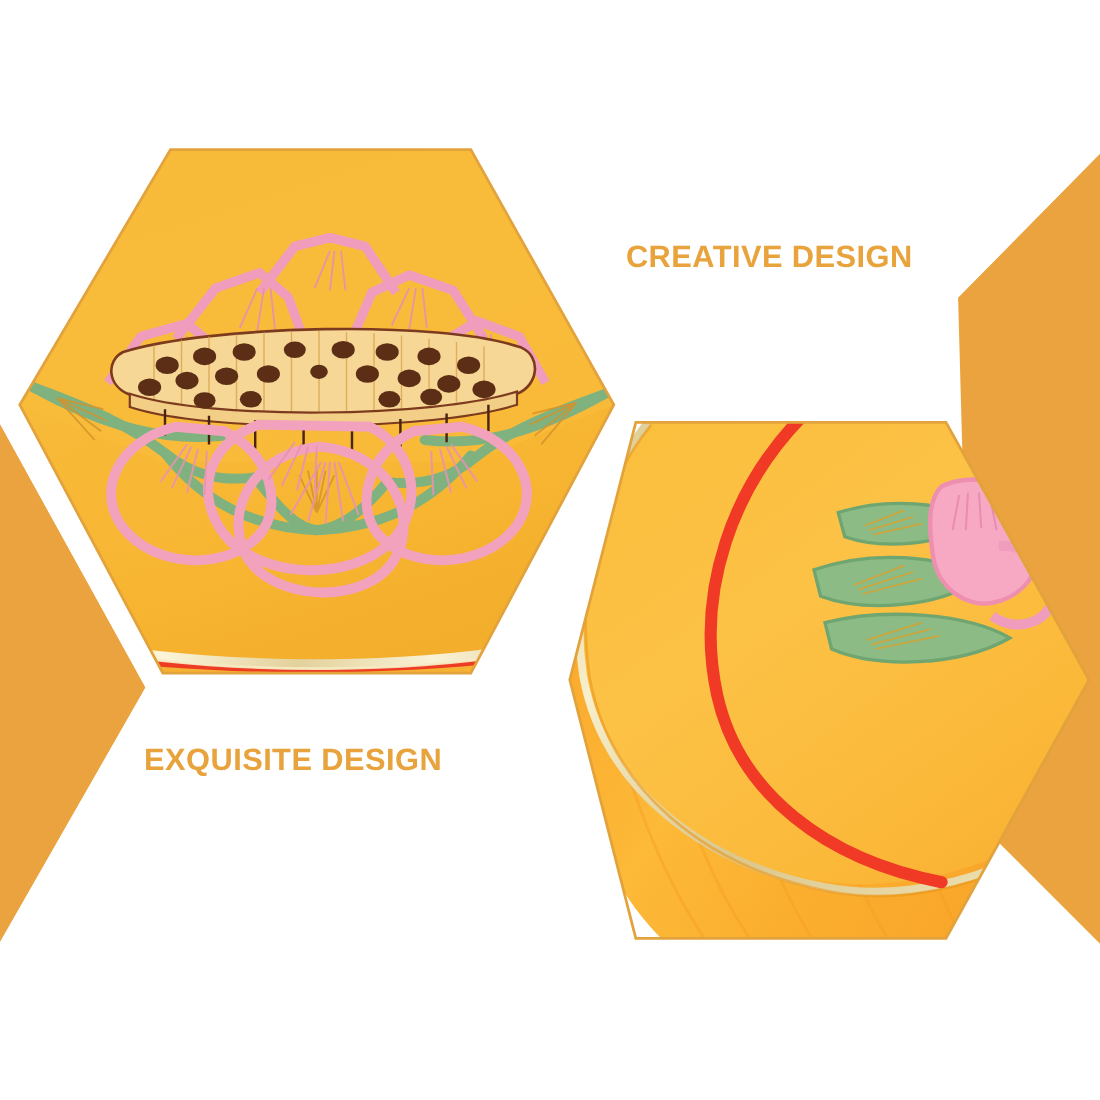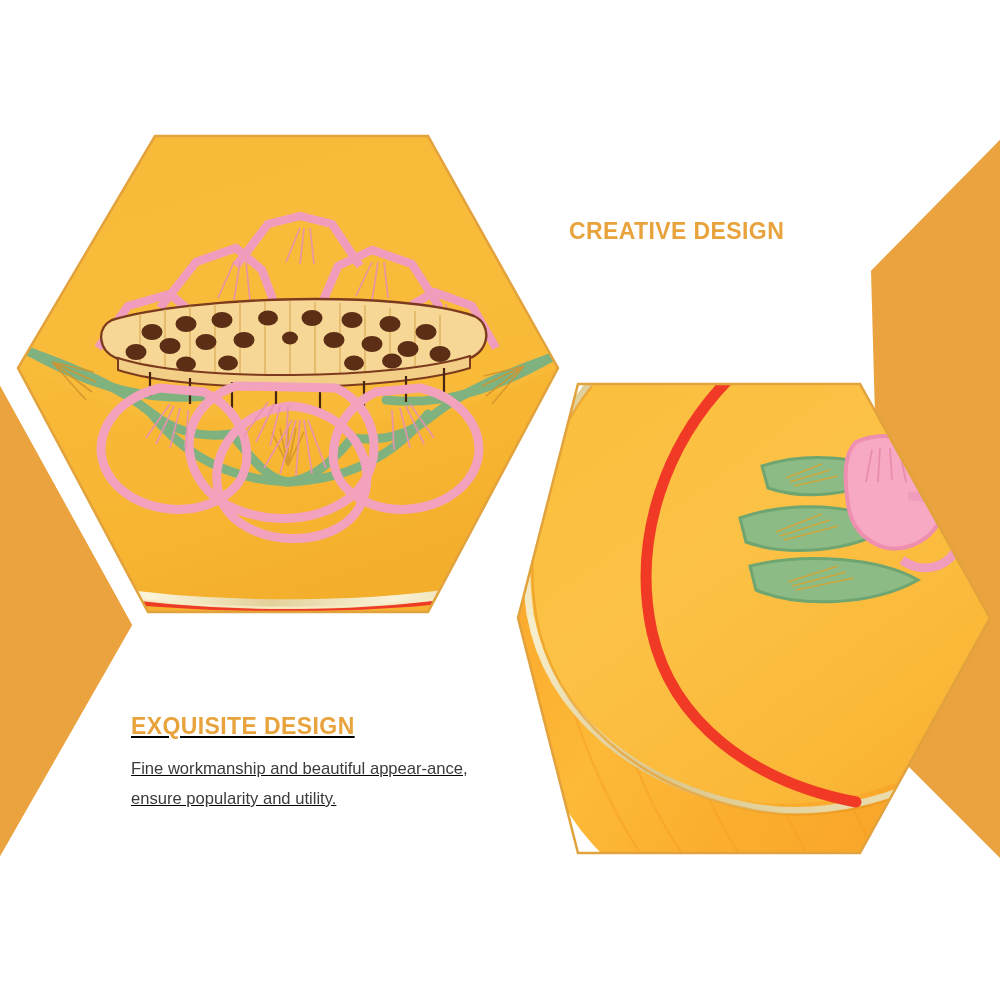--- a/index.html
+++ b/index.html
@@ -22,36 +22,36 @@
     top: 0;
     left: 0;
     width: 1000px;
     height: 1000px;
   }
   .abs { position: absolute; }
 
   
   .feature-block { position: absolute; }
   .feature-title {
-    font-size: 23px;
+    font-size: 28px;
     font-weight: bold;
     letter-spacing: 0.4px;
     color: #E8A33D;
     margin: 0 0 14px 0;
     white-space: nowrap;
   }
   .feature-body {
     font-size: 16.6px;
     line-height: 30px;
     color: #3b3b3b;
     margin: 0;
     max-width: 330px;
   }
   #creative-block { left: 569px; top: 218px; }
-  #exquisite-block { left: 131px; top: 713px; text-decoration: underline; }
+  #exquisite-block { left: 131px; top: 675px; }
   #exquisite-block .feature-body { max-width: 350px; }
 </style>
 </head>
 <body>
 
 <div id="stage">
 
   <svg class="layer" viewBox="0 0 1000 1000" width="1000" height="1000">
     <polygon points="0,386 132,625 0,856" fill="#EAA33E"></polygon>
     <polygon points="0,386 132,625 0,856 0,386" fill="#EAA33E"></polygon>
@@ -243,16 +243,15 @@
 
     <polygon points="78,14 360,14 490,248 360,483 78,483 18,248" fill="none" stroke="#E2A23C" stroke-width="2.5"></polygon>
   </svg>
 
   <div class="feature-block" id="creative-block">
     <h2 class="feature-title">CREATIVE DESIGN</h2>
   </div>
 
   <div class="feature-block" id="exquisite-block">
     <h2 class="feature-title">EXQUISITE DESIGN</h2>
-    <p class="feature-body">Fine workmanship and beautiful appear-ance, ensure popularity and utility.</p>
   </div>
 
 </div>
 
 </body></html>

